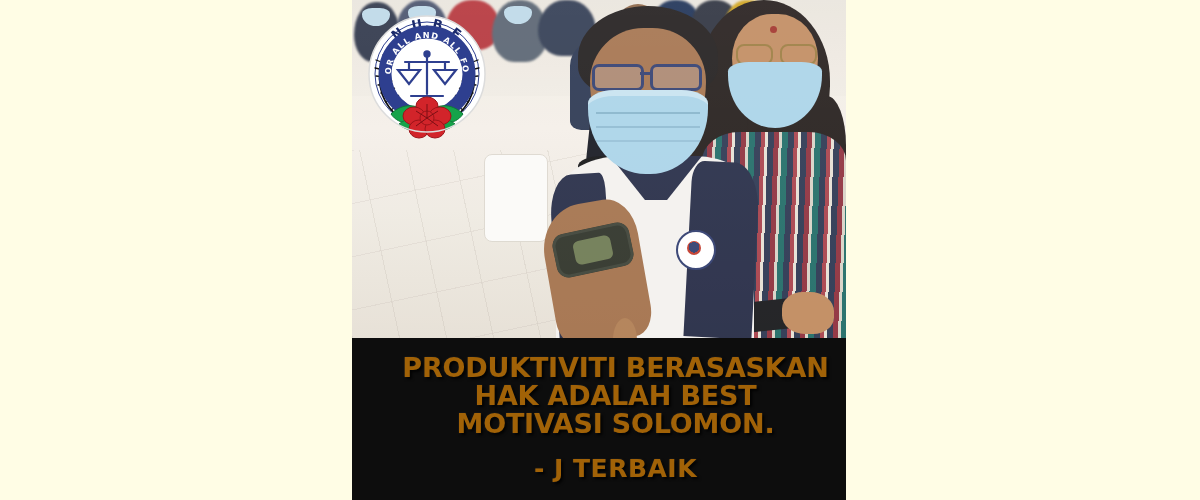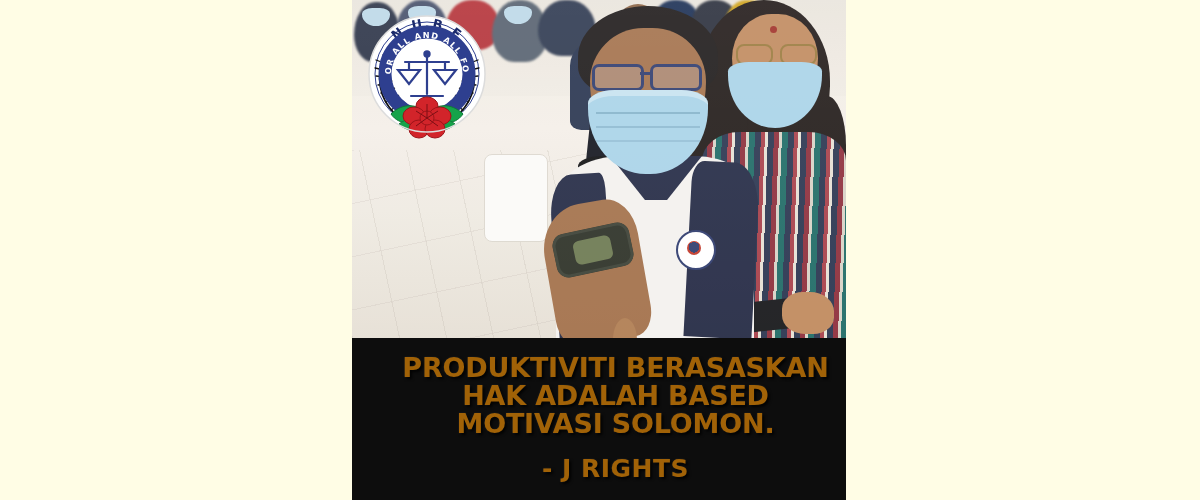--- a/index.html
+++ b/index.html
@@ -301,20 +301,20 @@
           <circle cx="62" cy="64" r="58" fill="none" stroke="#dcdcdc" stroke-width="1.5"></circle>
         </svg>
       </div>
 
 
     </div>
 
     <div class="panel">
       <div class="bm bm-body">
         <span class="ml">PRODUKTIVITI BERASASKAN</span>
-        <span class="ml">HAK ADALAH BASED</span>
+        <span class="ml">HAK ADALAH BEST</span>
         <span class="ml">MOTIVASI SOLOMON.</span>
       </div>
-      <div class="bm bm-attr">- J RIGHTS</div>
+      <div class="bm bm-attr">- J TERBAIK</div>
     </div>
 
   </div>
 </div>
 
 </body></html>

